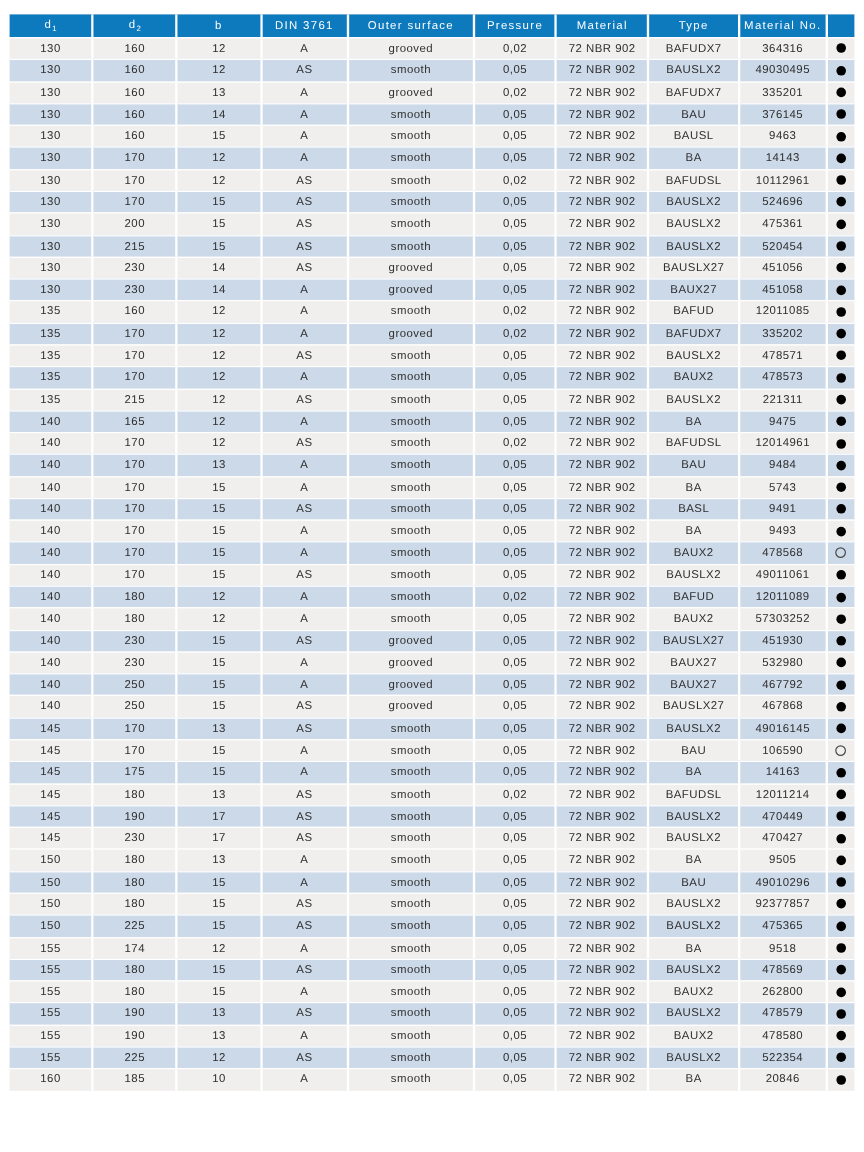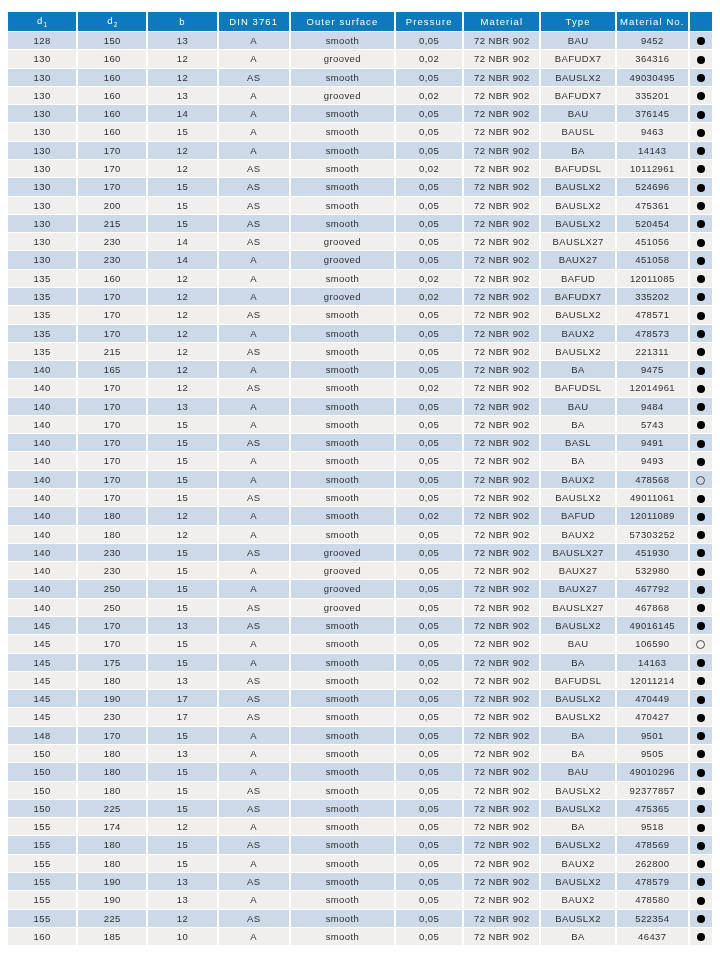--- a/index.html
+++ b/index.html
@@ -97,32 +97,20 @@
           <th><span>DIN 3761</span></th>
           <th><span>Outer surface</span></th>
           <th><span>Pressure</span></th>
           <th><span>Material</span></th>
           <th><span>Type</span></th>
           <th><span>Material No.</span></th>
           <th><span></span></th>
         </tr>
     </thead>
     <tbody>
-        <tr class="row-alt">
-          <td>128</td>
-          <td>150</td>
-          <td>13</td>
-          <td>A</td>
-          <td>smooth</td>
-          <td>0,05</td>
-          <td>72 NBR 902</td>
-          <td>BAU</td>
-          <td>9452</td>
-          <td><span class="dot"></span></td>
-        </tr>
         <tr class="row-base">
           <td>130</td>
           <td>160</td>
           <td>12</td>
           <td>A</td>
           <td>grooved</td>
           <td>0,02</td>
           <td>72 NBR 902</td>
           <td>BAFUDX7</td>
           <td>364316</td>
@@ -553,32 +541,20 @@
           <td>230</td>
           <td>17</td>
           <td>AS</td>
           <td>smooth</td>
           <td>0,05</td>
           <td>72 NBR 902</td>
           <td>BAUSLX2</td>
           <td>470427</td>
           <td><span class="dot"></span></td>
         </tr>
-        <tr class="row-alt">
-          <td>148</td>
-          <td>170</td>
-          <td>15</td>
-          <td>A</td>
-          <td>smooth</td>
-          <td>0,05</td>
-          <td>72 NBR 902</td>
-          <td>BA</td>
-          <td>9501</td>
-          <td><span class="dot"></span></td>
-        </tr>
         <tr class="row-base">
           <td>150</td>
           <td>180</td>
           <td>13</td>
           <td>A</td>
           <td>smooth</td>
           <td>0,05</td>
           <td>72 NBR 902</td>
           <td>BA</td>
           <td>9505</td>
@@ -694,18 +670,18 @@
         </tr>
         <tr class="row-base">
           <td>160</td>
           <td>185</td>
           <td>10</td>
           <td>A</td>
           <td>smooth</td>
           <td>0,05</td>
           <td>72 NBR 902</td>
           <td>BA</td>
-          <td>46437</td>
+          <td>20846</td>
           <td><span class="dot"></span></td>
         </tr>
       </tbody>
   </table>
 </div>
 
 </body></html>

